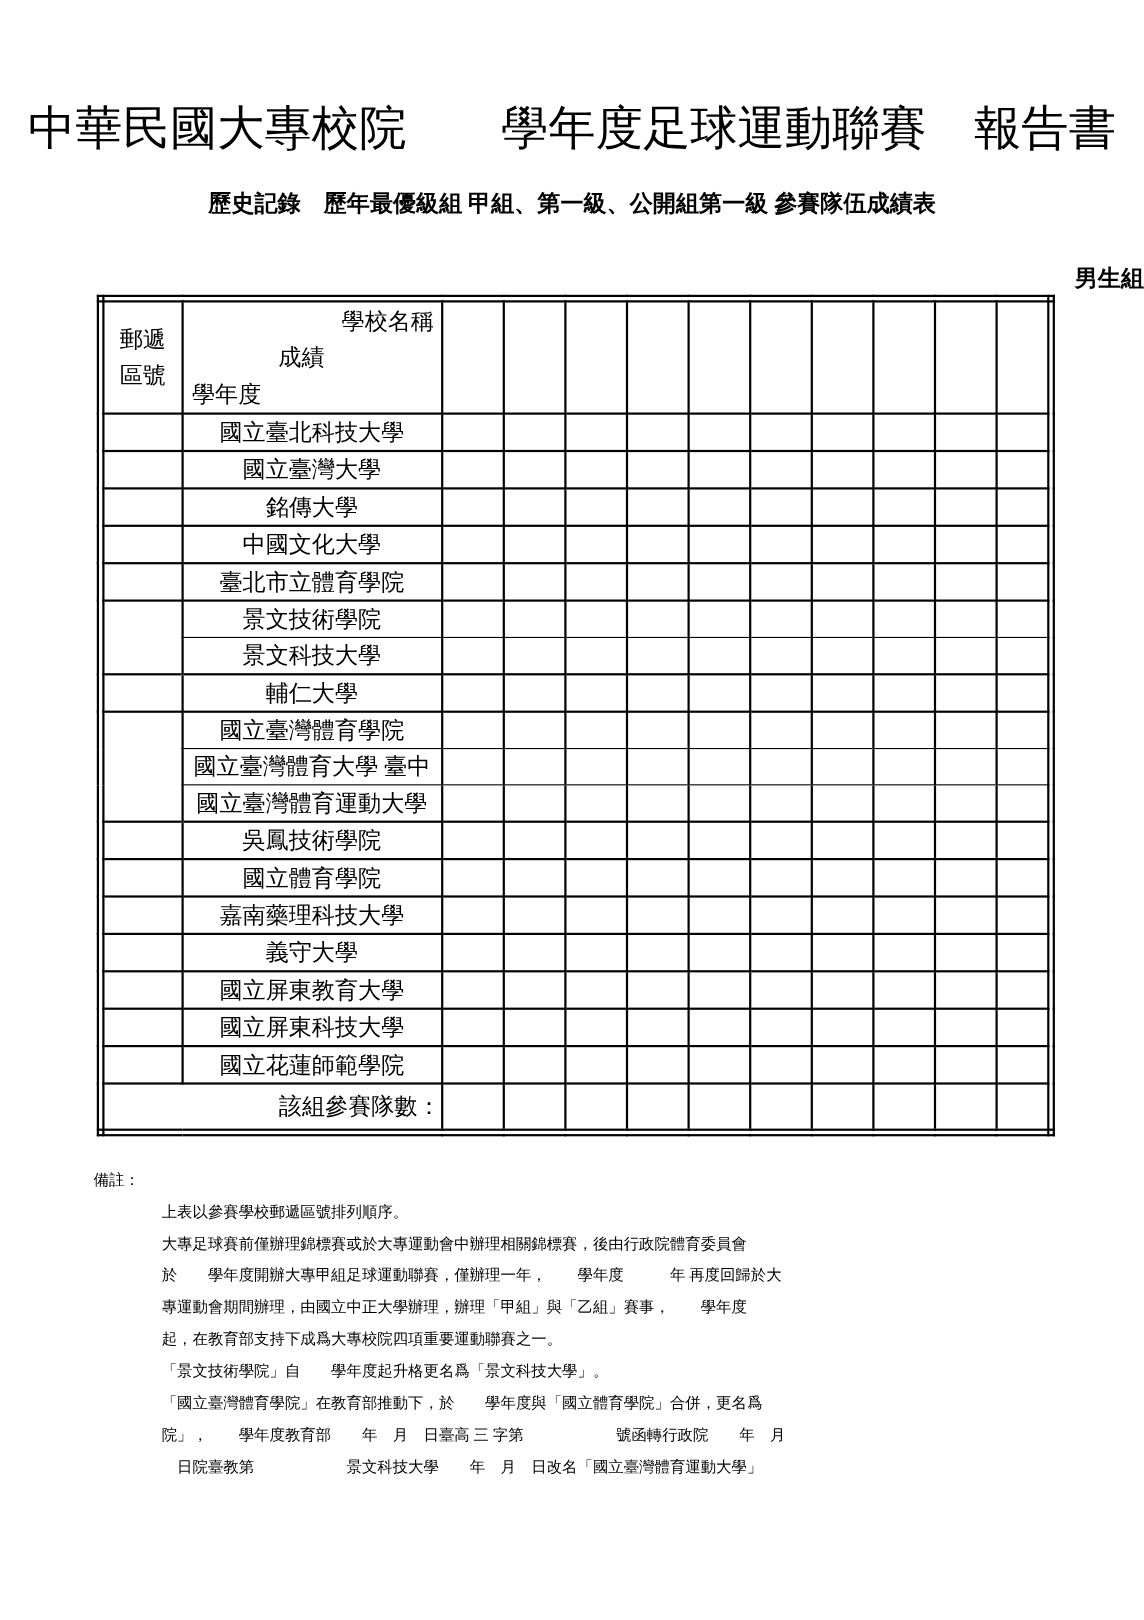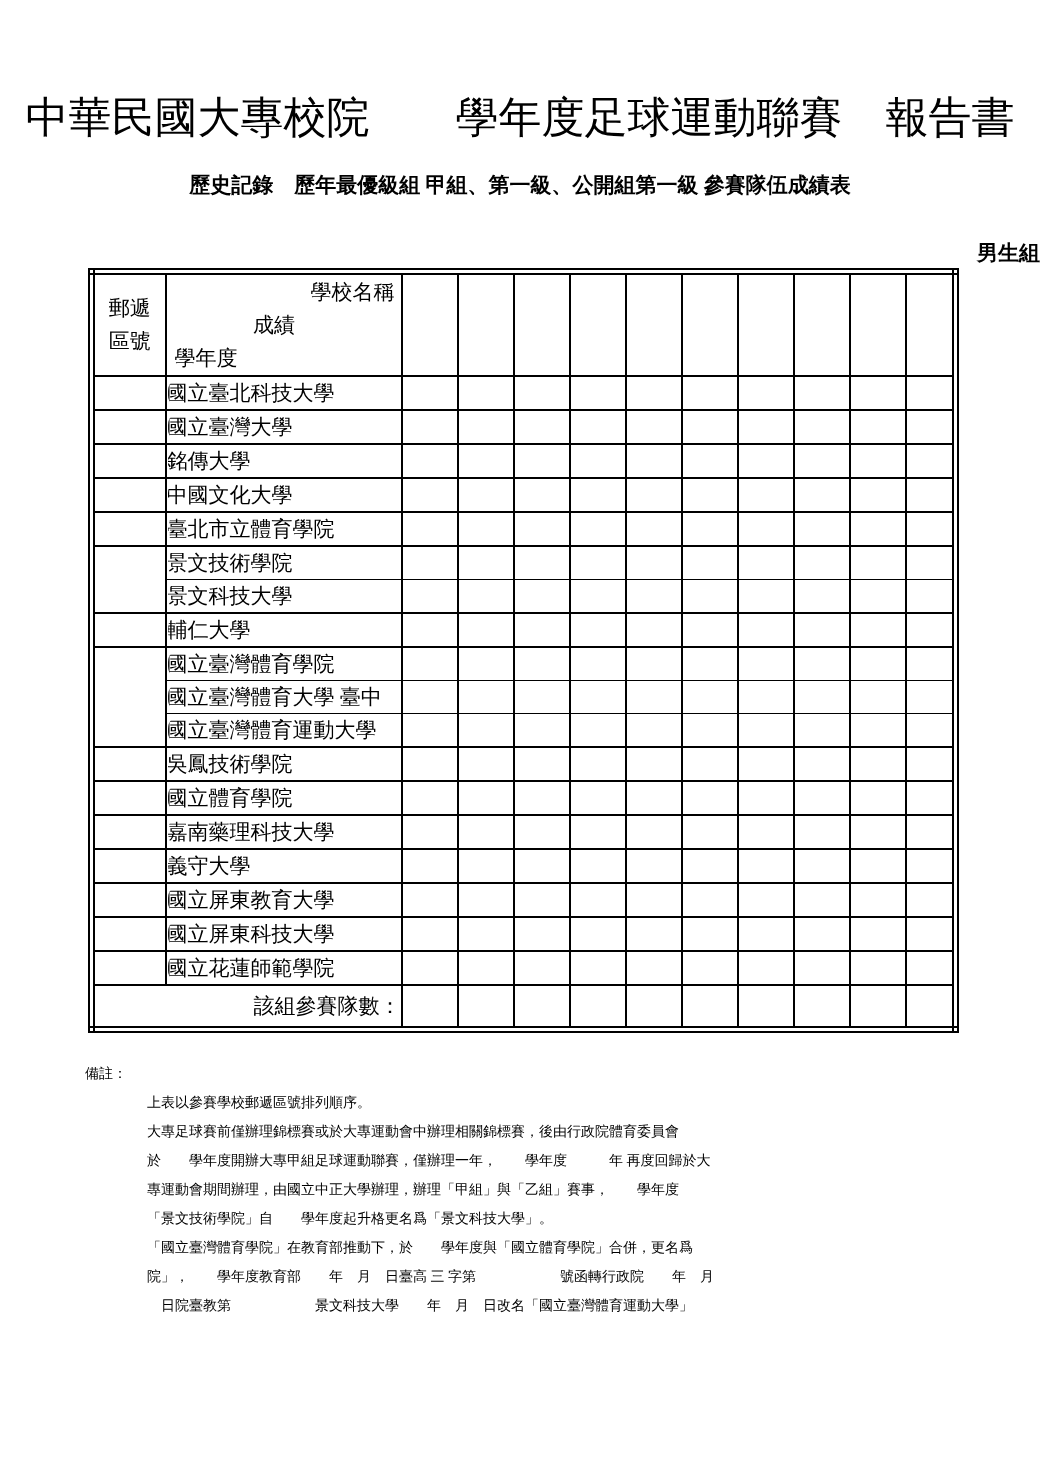--- a/index.html
+++ b/index.html
@@ -46,21 +46,21 @@
     text-align:center;vertical-align:middle;
   }
   td.corner{vertical-align:top;}
   .corner-box{
     height:94px;padding:3px 6px 3px 8px;
     display:flex;flex-direction:row;justify-content:space-between;
   }
   .corner-year{align-self:flex-end;}
   .corner-score{align-self:center;}
   .corner-school{align-self:flex-start;}
-  td.name{padding-left:8px;text-align:left;vertical-align:middle;white-space:pre;border-radius:15px;}
+  td.name{padding-left:8px;text-align:center;vertical-align:middle;white-space:pre;border-radius:15px;}
   td.postal{vertical-align:middle;}
   tr.pre td{border-bottom-width:1px;}
   tr.sub td{border-top-width:1px;}
   tr.footer td{height:40px;}
   td.flabel{text-align:right;padding-right:3px;vertical-align:middle;}
   .notes{
     margin:26px 0 0 85px;
     font-size:14px;line-height:29px;
   }
   .notes-label{white-space:pre;}
@@ -383,20 +383,21 @@
     </tbody>
   </table>
 
   <div class="notes">
     <div class="notes-label">備註：</div>
     <div class="notes-body">
       <div class="note-line">上表以參賽學校郵遞區號排列順序。</div>
       <div class="note-line">大專足球賽前僅辦理錦標賽或於大專運動會中辦理相關錦標賽，後由行政院體育委員會</div>
       <div class="note-line">於　　學年度開辦大專甲組足球運動聯賽，僅辦理一年，　　學年度　　　年 再度回歸於大</div>
       <div class="note-line">專運動會期間辦理，由國立中正大學辦理，辦理「甲組」與「乙組」賽事，　　學年度</div>
+      <div class="note-line">起，在教育部支持下成爲大專校院四項重要運動聯賽之一。</div>
       <div class="note-line">「景文技術學院」自　　學年度起升格更名爲「景文科技大學」。</div>
       <div class="note-line">「國立臺灣體育學院」在教育部推動下，於　　學年度與「國立體育學院」合併，更名爲</div>
       <div class="note-line">院」，　　學年度教育部　　年　月　日臺高 三 字第　　　　　　號函轉行政院　　年　月</div>
       <div class="note-line">　日院臺教第　　　　　　景文科技大學　　年　月　日改名「國立臺灣體育運動大學」</div>
     </div>
   </div>
 
 </div>
 
 </body></html>

